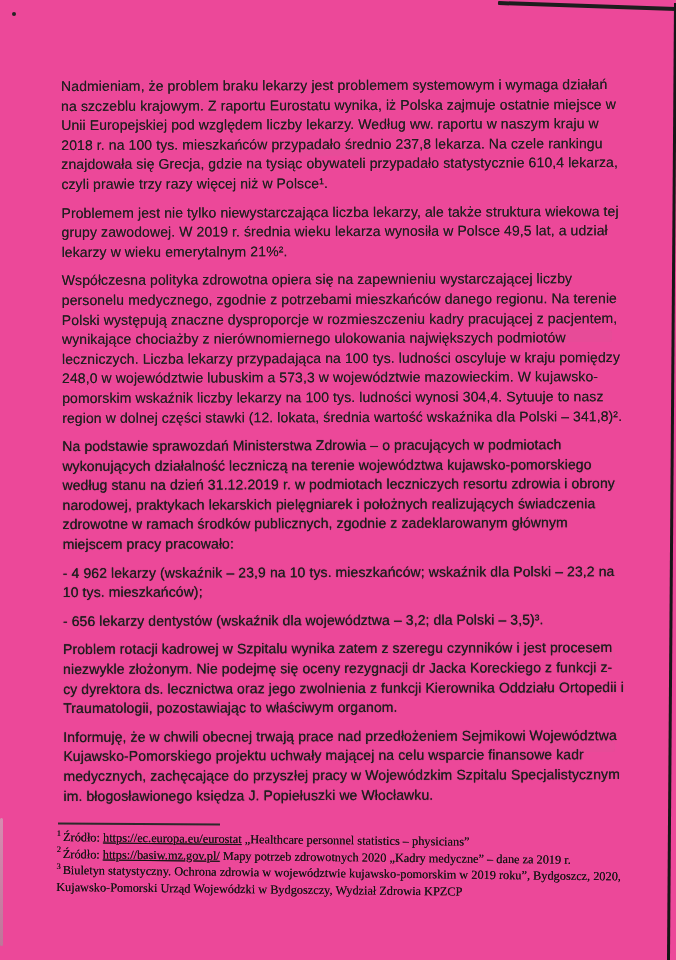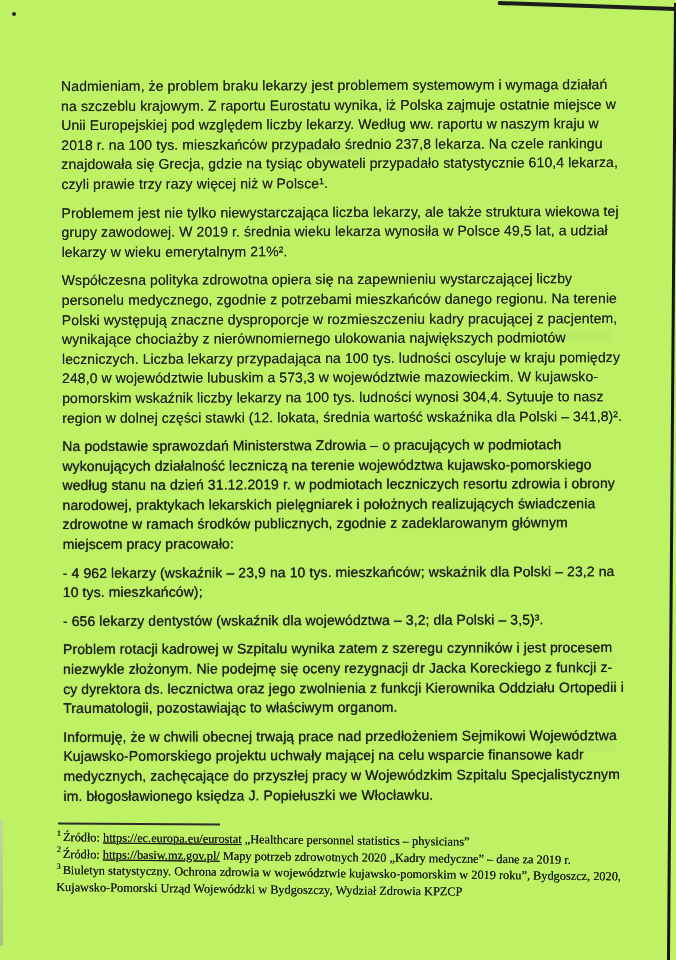--- a/index.html
+++ b/index.html
@@ -2,21 +2,21 @@
 <html lang="pl"><head>
 <meta charset="utf-8">
 <style>
   html,body{margin:0;padding:0;}
   body{
     width:676px;height:960px;position:relative;overflow:hidden;
     background:#ffffff;
     font-family:"Liberation Sans",sans-serif;
   }
   .page{
-    position:absolute;inset:0;background:#bef264;
+    position:absolute;inset:0;background:#ec4899;
   }
   
   .edge-top{
     position:absolute;left:498px;top:1px;width:186px;height:4px;
     background:#1d1d1d;transform:rotate(1.9deg);transform-origin:left center;
     border-radius:1px;
   }
   .edge-right{
     position:absolute;left:674px;top:3px;width:3px;height:958px;
     background:#161616;transform:rotate(0.42deg);transform-origin:top center;

